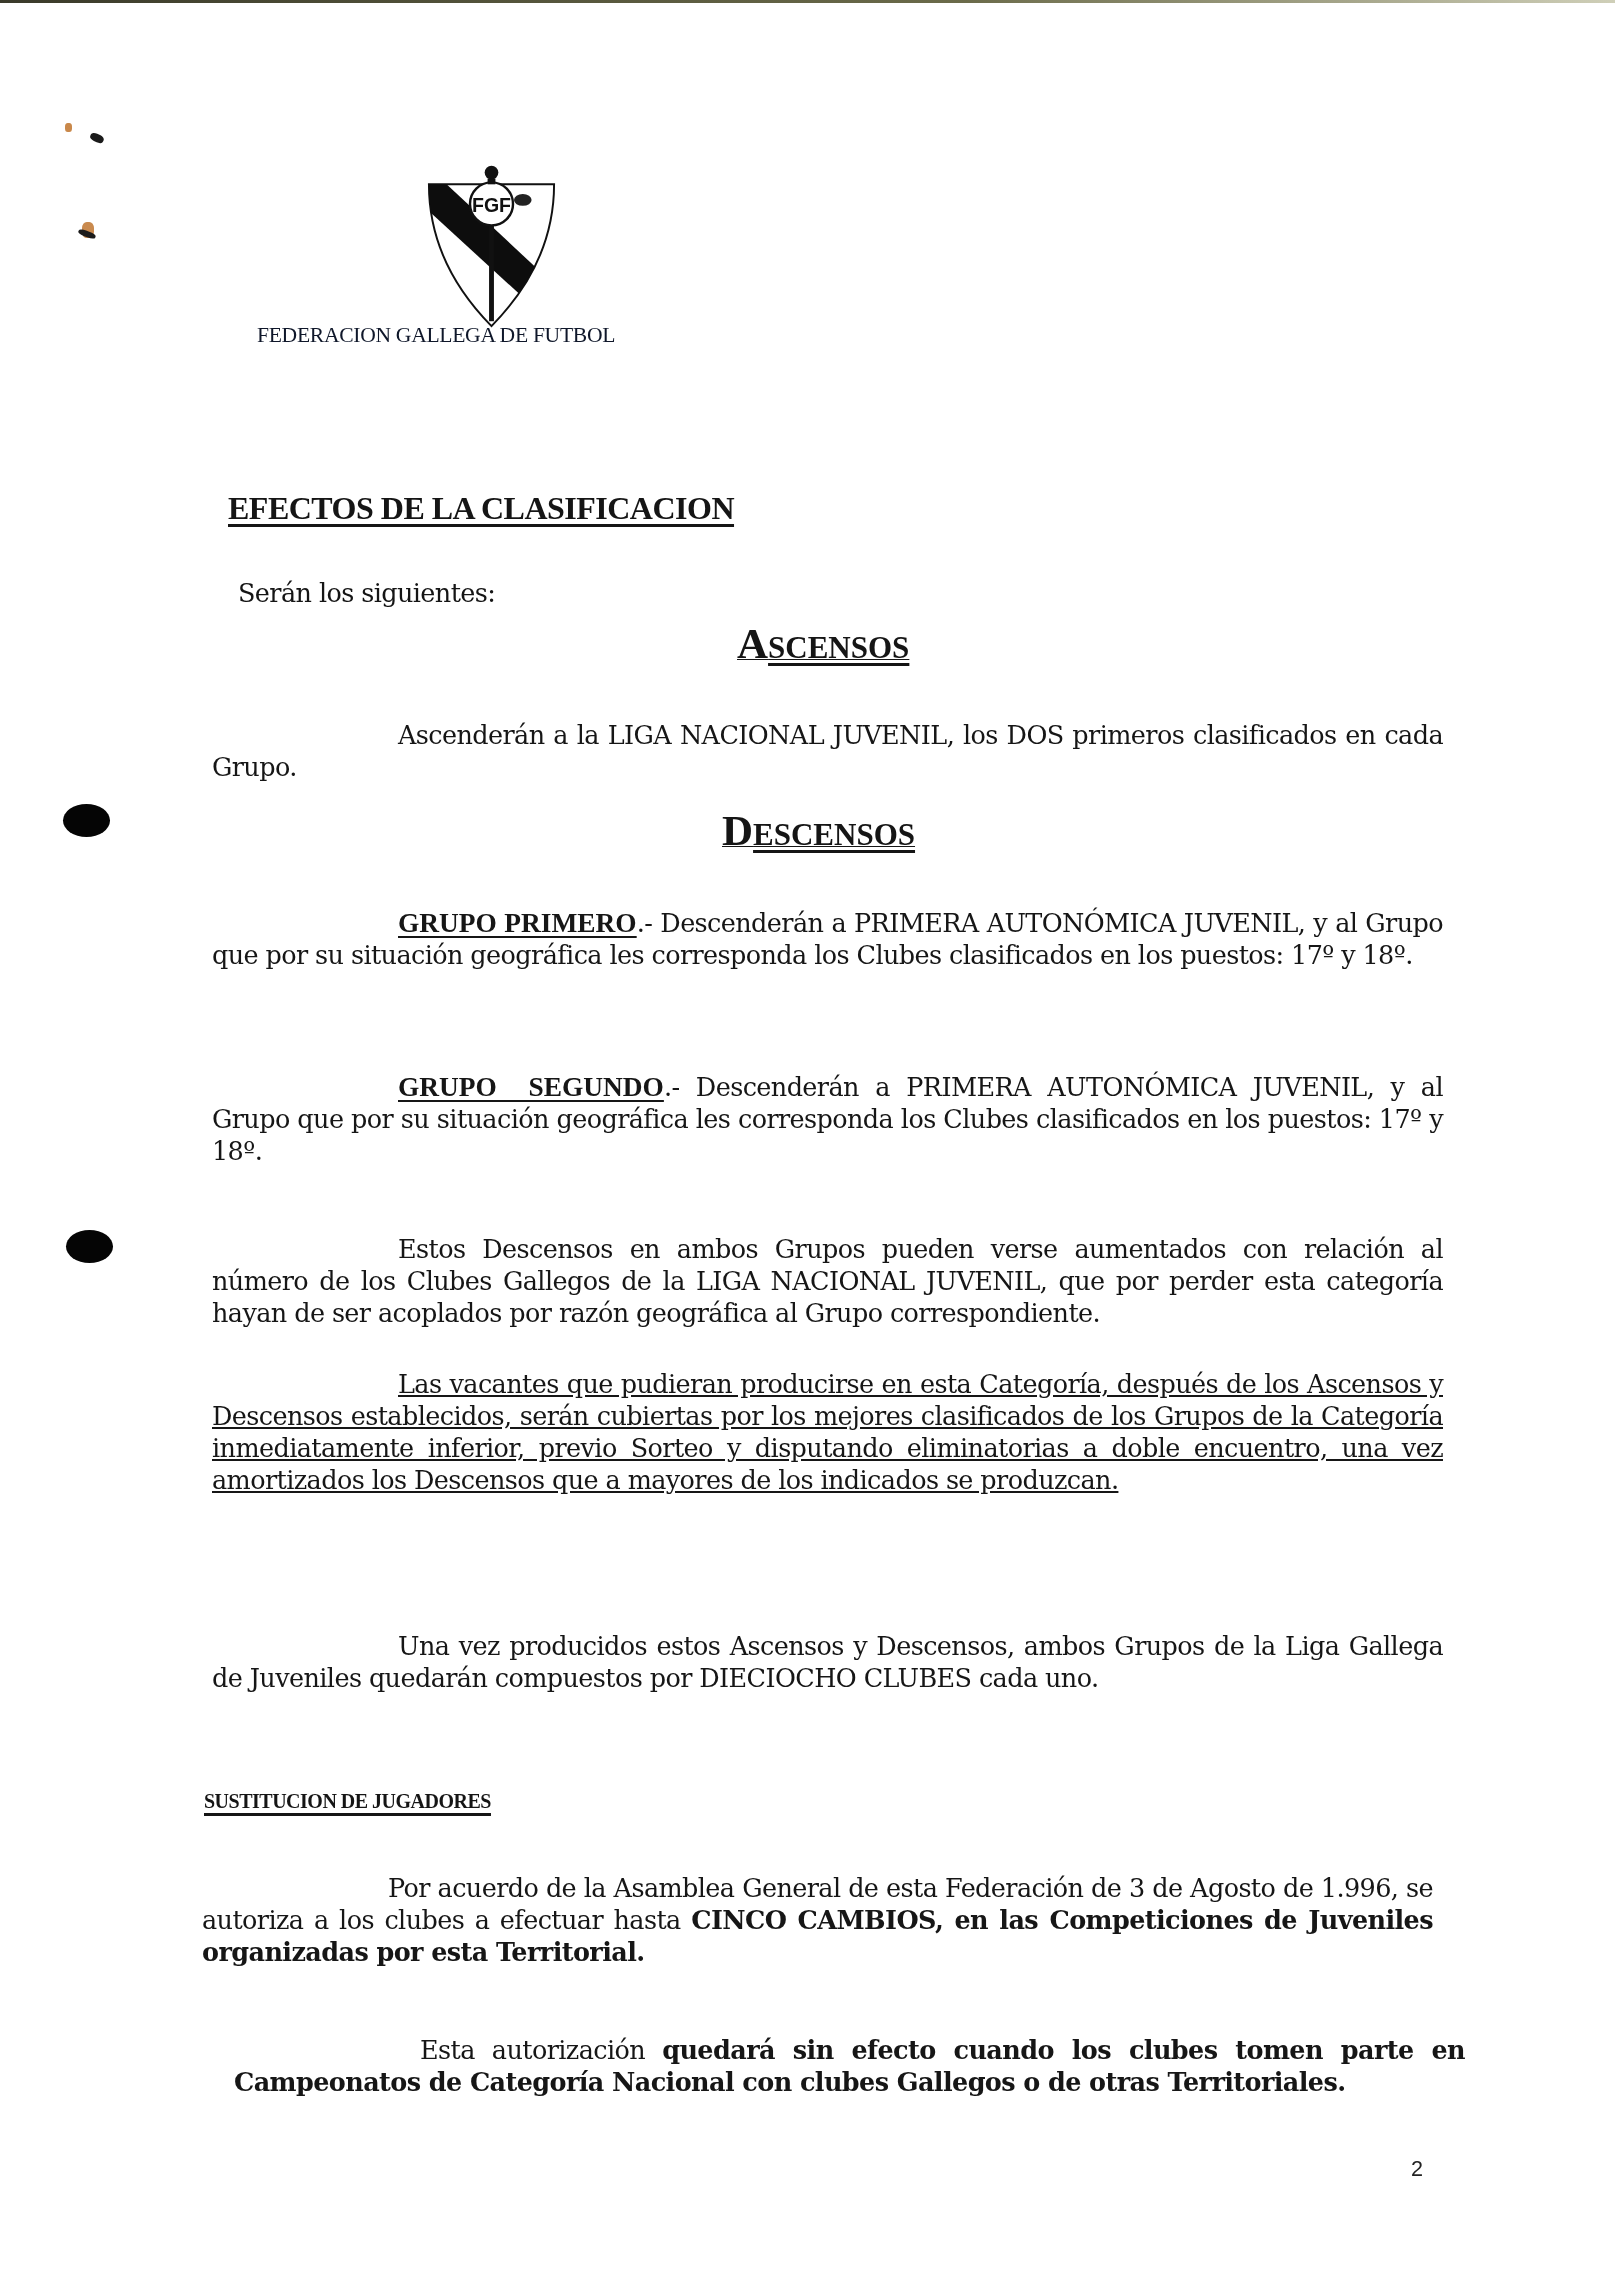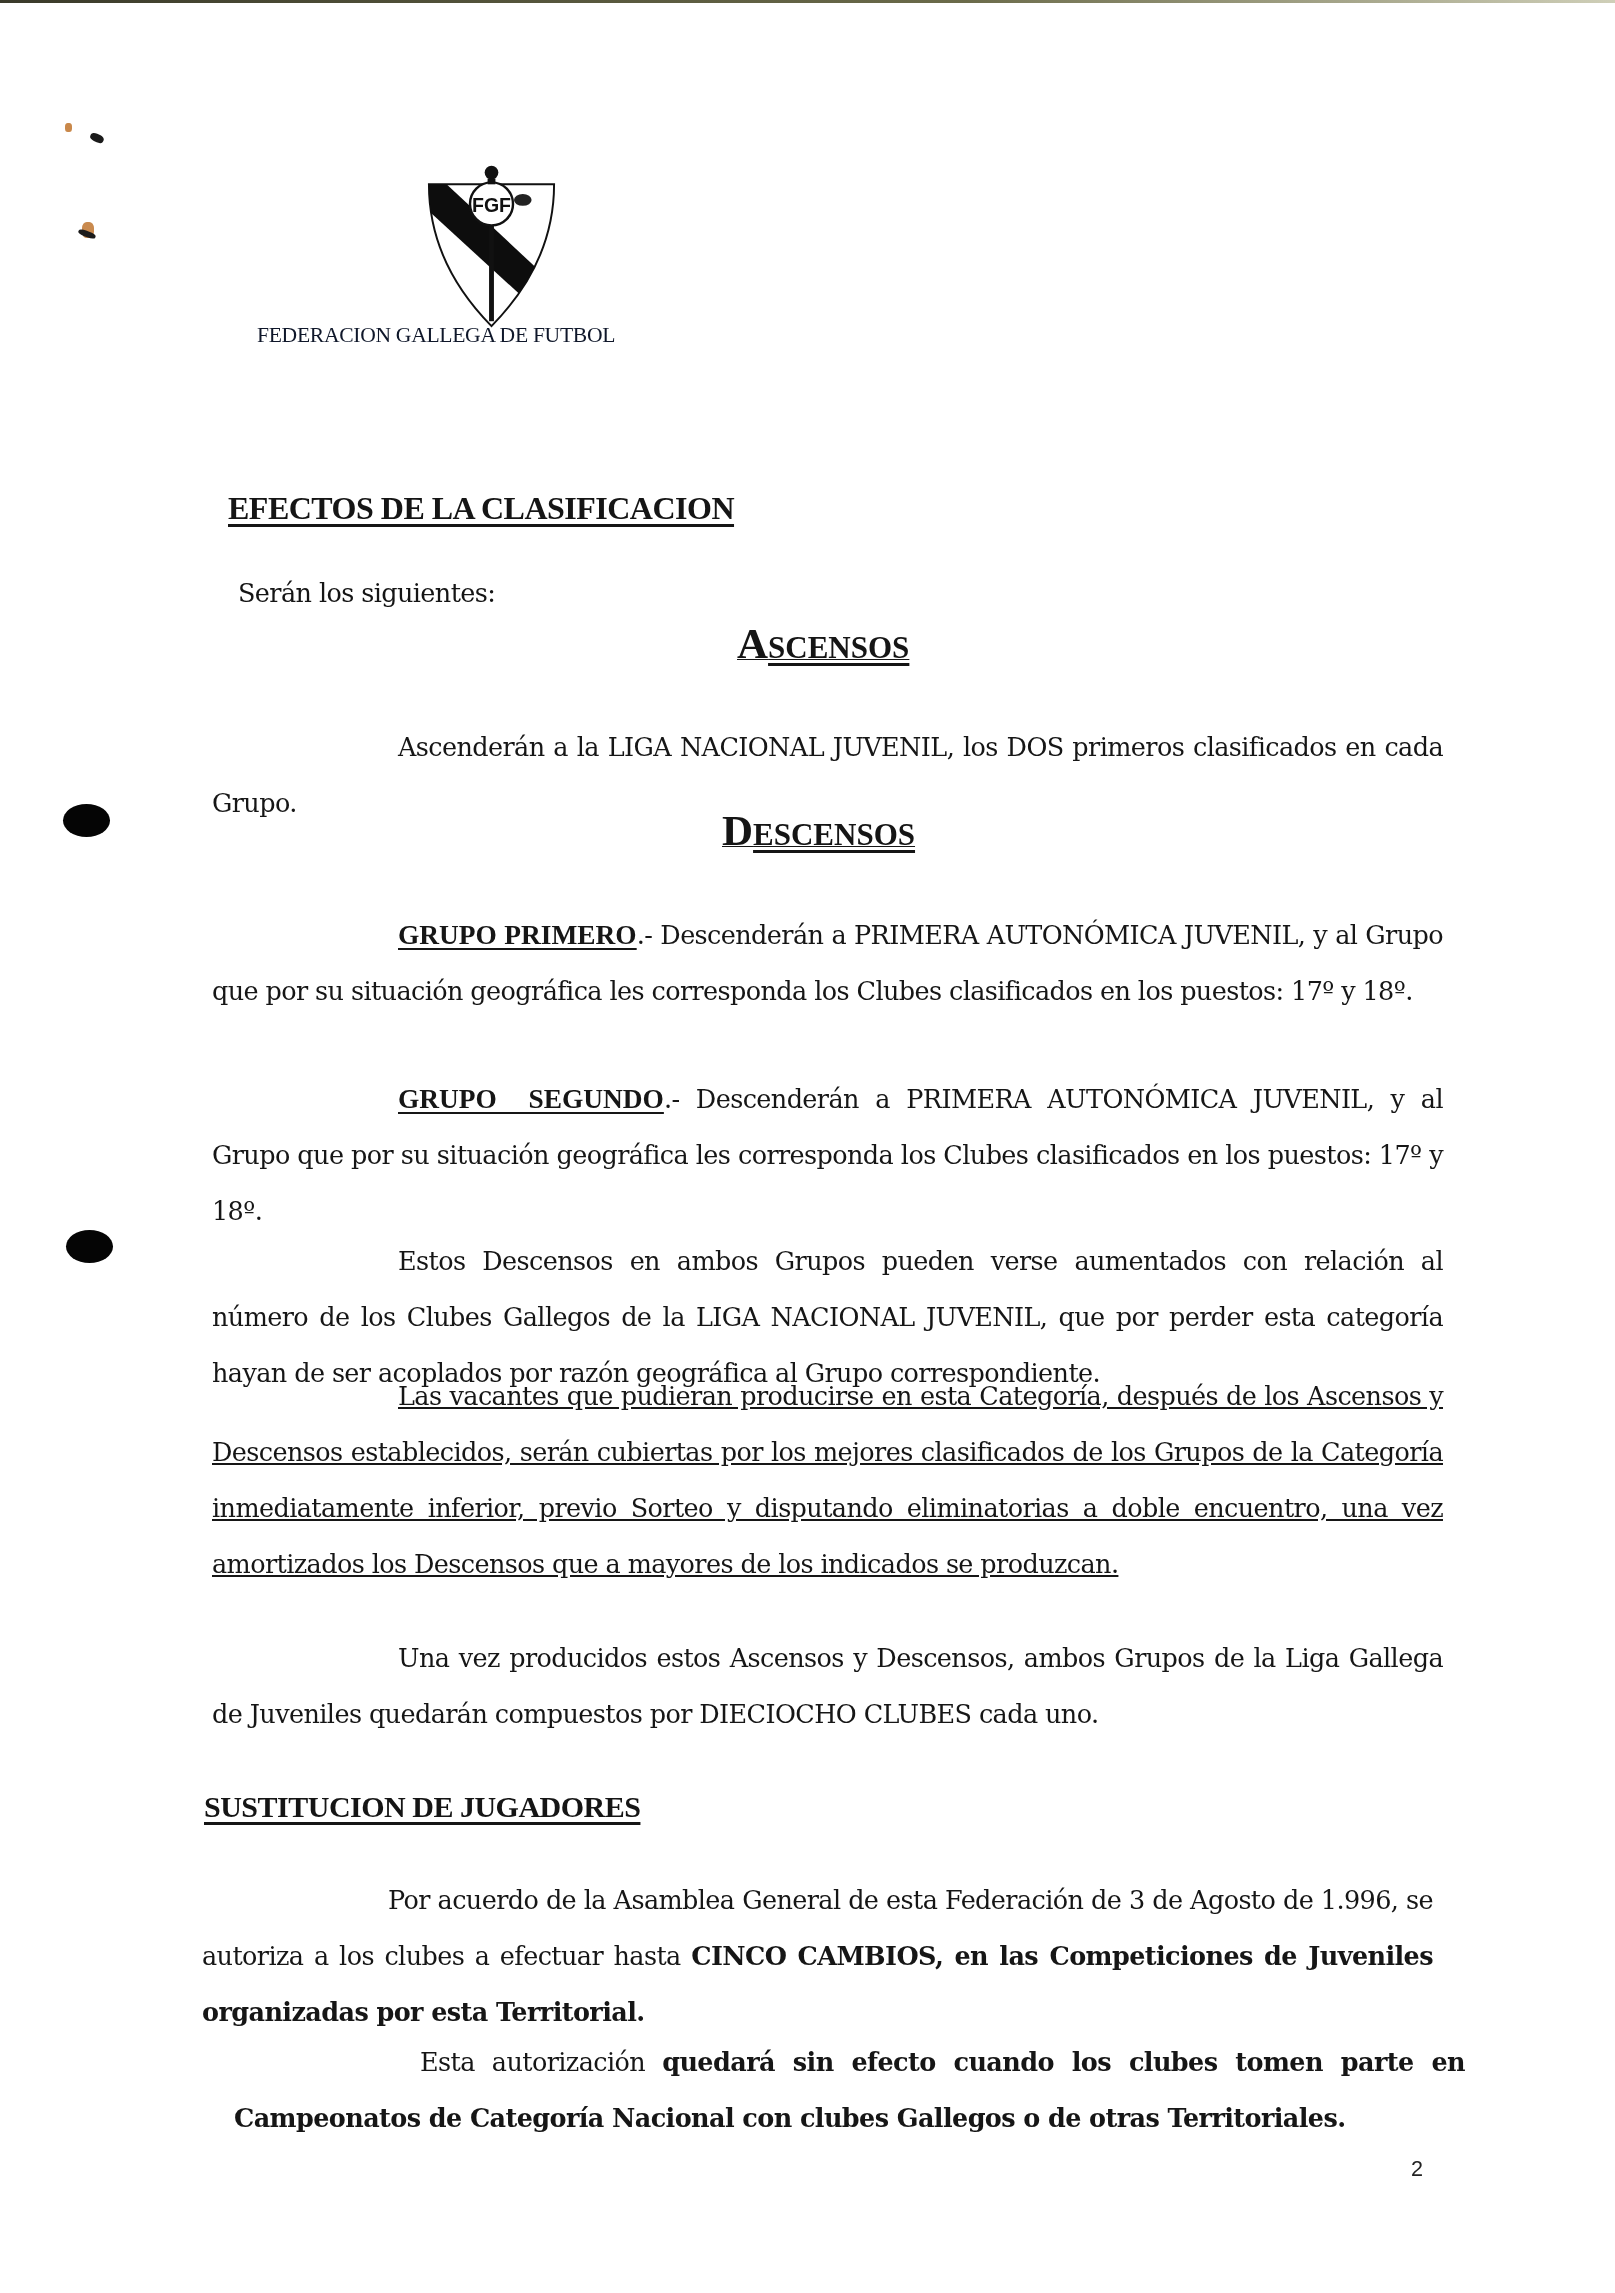--- a/index.html
+++ b/index.html
@@ -14,21 +14,21 @@
          font-size: 21.6px; letter-spacing: -0.3px; color: #0f172a; }
   .abs { position: absolute; }
   .h1 { font-family: "Liberation Serif", serif; font-weight: bold; font-size: 32px;
         text-decoration: underline; text-decoration-thickness: 2.9px; text-underline-offset: 4.9px;
         letter-spacing: -0.5px; }
   .sc { font-family: "Liberation Serif", serif; font-weight: bold; text-decoration: underline; }
   .sc .big { font-size: 43px; }
   .sc .small { font-size: 31px; text-decoration: underline; text-decoration-thickness: 2.9px;
                text-underline-offset: 4.9px; }
   .p { position: absolute; left: 212px; width: 1231px; font-family: "DejaVu Serif", serif;
-       font-size: 25.5px; line-height: 56px; text-align: justify; letter-spacing: -0.6px;
+       font-size: 25.5px; line-height: 32px; text-align: justify; letter-spacing: -0.6px;
        word-spacing: 0px; color: #161616; }
   .p .ind { display: inline-block; width: 186px; }
   .u { font-weight: bold; text-decoration: underline; text-decoration-thickness: 2px;
        text-underline-offset: 3.9px; font-family: "Liberation Serif", serif; font-size: 27.4px; letter-spacing: 0; }
   .b { font-weight: bold; }
   .num { position: absolute; left: 1411px; top: 2156px; font-family: "Liberation Sans", sans-serif;
          font-size: 21.6px; color: #222; }
 </style>
 </head>
 <body>
@@ -91,21 +91,21 @@
 </div>
 
 <div class="p" style="top:1368px;text-decoration:underline;">
   <span class="ind"></span><span>Las vacantes que pudieran producirse en esta Categoría, después de los Ascensos y Descensos establecidos, serán cubiertas por los mejores clasificados de los Grupos de la Categoría inmediatamente inferior, previo Sorteo y disputando eliminatorias a doble encuentro, una vez amortizados los Descensos que a mayores de los indicados se produzcan.</span>
 </div>
 
 <div class="p" style="top:1630px;">
   <span class="ind"></span><span>Una vez producidos estos Ascensos y Descensos, ambos Grupos de la Liga Gallega de Juveniles quedarán compuestos por </span><span>DIECIOCHO CLUBES</span><span> cada uno.</span>
 </div>
 
-<div class="abs h1" style="left:204px;top:1790px;font-size:30px;">SUSTITUCION DE JUGADORES</div>
+<div class="abs h1" style="left:204px;top:1790px;font-size:20px;">SUSTITUCION DE JUGADORES</div>
 
 <div class="p" style="top:1872px;left:202px;">
   <span class="ind"></span><span>Por acuerdo de la Asamblea General de esta Federación de 3 de Agosto de 1.996, se autoriza a los clubes a efectuar hasta </span><span class="b">CINCO CAMBIOS, en las Competiciones de Juveniles organizadas por esta Territorial.</span>
 </div>
 
 <div class="p" style="top:2034px;left:202px;margin-left:32px;">
   <span class="ind"></span><span>Esta autorización </span><span class="b">quedará sin efecto cuando los clubes tomen parte en Campeonatos de Categoría Nacional con clubes Gallegos o de otras Territoriales.</span>
 </div>
 
 <div class="num">2</div>

